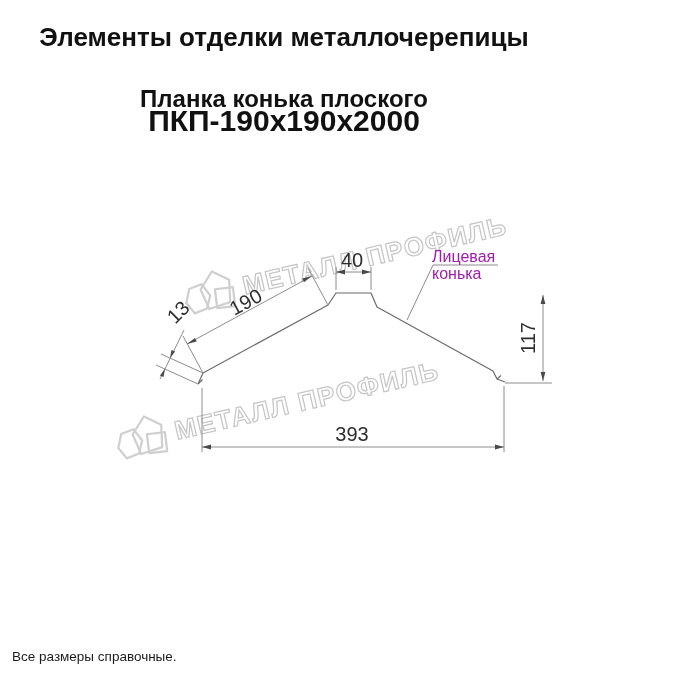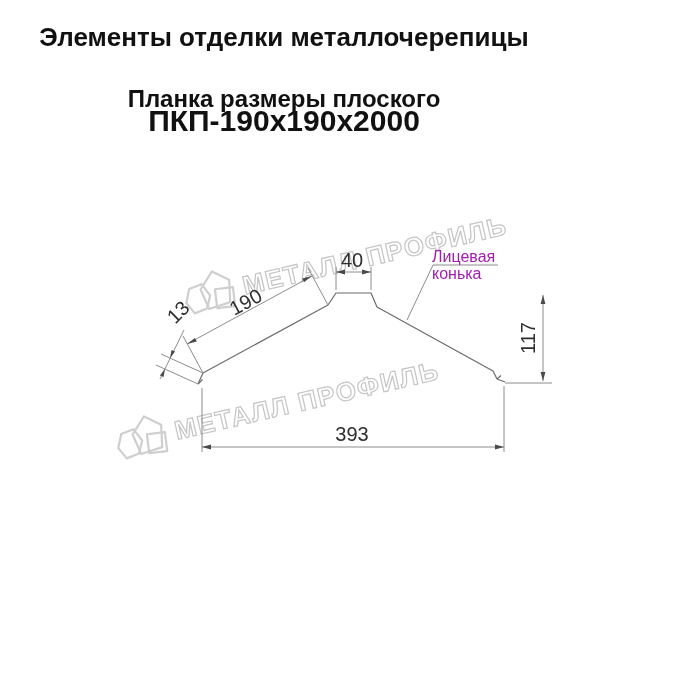--- a/index.html
+++ b/index.html
@@ -107,23 +107,24 @@
     <text class="dim-text" x="352" y="441" text-anchor="middle" font-size="21">393</text>
   </g>
 
   <g>
     <path class="thin" d="M407,320 L433,265 L498,265"></path>
   </g>
 </svg>
 
 <div id="title" class="abs heading">Элементы отделки металлочерепицы</div>
 
-<div id="subtitle" class="abs heading">Планка размеры плоского</div>
+<div id="subtitle" class="abs heading">Планка конька плоского</div>
 
 <div id="prodcode" class="abs heading">ПКП-190х190х2000</div>
 
 <div id="face-label" class="abs">
   <div>Лицевая</div>
   <div>конька</div>
 </div>
 
 <div id="footer" class="abs">
+  <div>Все размеры справочные.</div>
 </div>
 
 </body></html>

